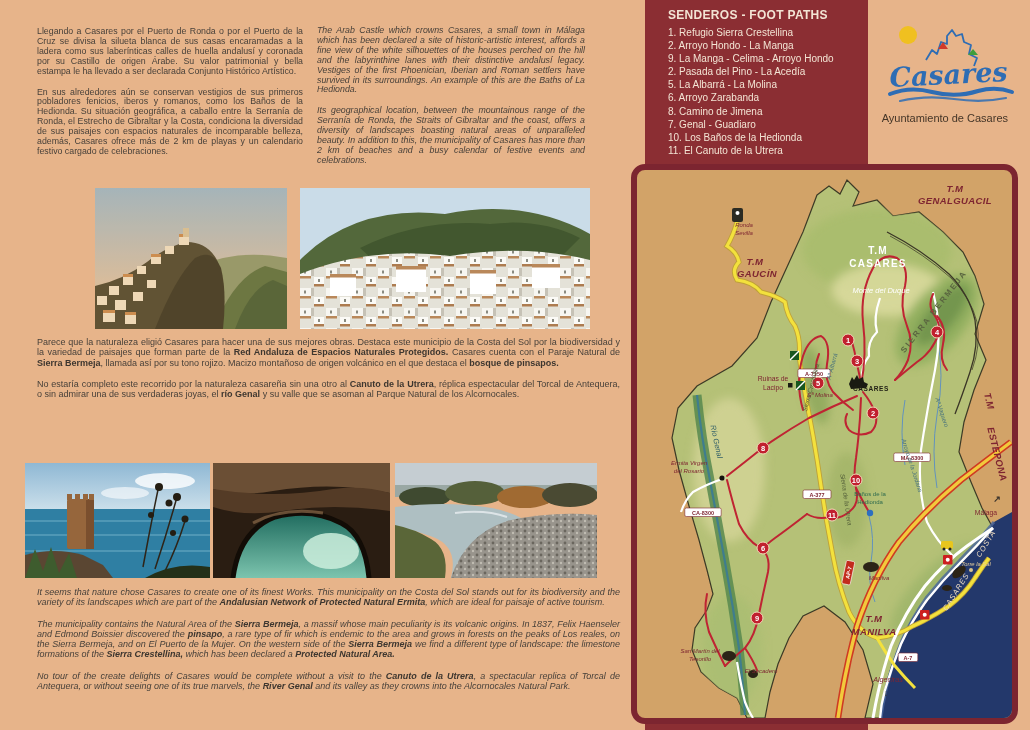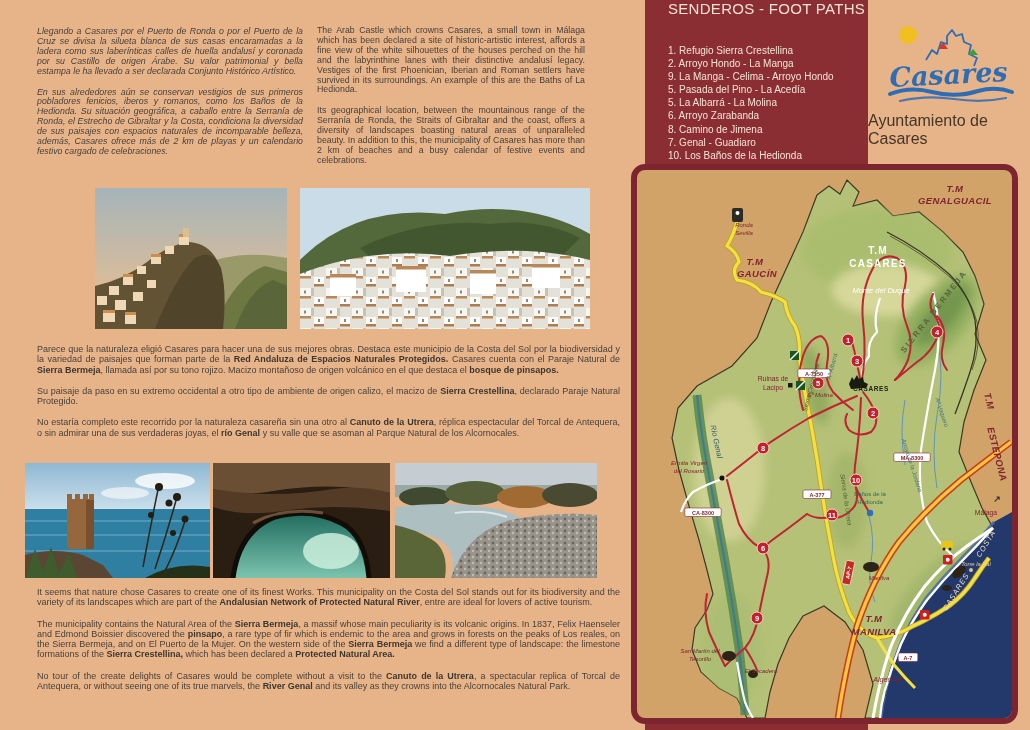--- a/index.html
+++ b/index.html
@@ -3,30 +3,30 @@
 <meta charset="utf-8">
 <style>
   html,body{margin:0;padding:0;}
   .page{position:relative;width:1030px;height:730px;background:#e7b48a;overflow:hidden;
         font-family:"Liberation Sans",sans-serif;}
   .abs{position:absolute;}
   
   .txt{position:absolute;font-size:8.8px;line-height:9.9px;color:#48413a;text-align:justify;}
   .txt p{margin:0 0 11px 0;}
   .txt.wide{font-size:9px;line-height:10.3px;}
-  .it p{}
+  .it p{font-style:italic;}
   .b{font-weight:bold;color:#3d362f;}
   
   .panel{position:absolute;left:645px;top:0;width:223px;height:730px;background:#8b2e33;}
-  .fp-title{position:absolute;left:23px;top:0;font-size:15px;font-weight:normal;color:#f3e4d4;letter-spacing:.3px;}
-  .fp-list{position:absolute;left:23px;top:44px;width:190px;}
+  .fp-title{position:absolute;left:23px;top:8px;font-size:12px;font-weight:bold;color:#f3e4d4;letter-spacing:.3px;}
+  .fp-list{position:absolute;left:23px;top:26px;width:190px;}
   .fp-item{font-size:10px;line-height:13.1px;color:#f3e4d4;}
   
-  .logo-sub{position:absolute;left:868px;top:112px;width:140px;text-align:left;
-            font-size:16px;color:#443527;}
+  .logo-sub{position:absolute;left:868px;top:112px;width:140px;text-align:right;
+            font-size:11px;color:#443527;}
   .logo-script{font-family:"DejaVu Serif","Liberation Serif",serif;font-style:italic;font-weight:bold;
                font-size:27px;fill:#2e6db4;}
   
   .mapbox{position:absolute;left:631px;top:164px;width:375px;height:548px;background:#d2a368;
           border:6px solid #7c2530;border-radius:14px;overflow:hidden;}
   
   figure.ph{position:absolute;margin:0;overflow:hidden;}
   figure.ph svg{display:block;}
   
   .ml-tm{font:italic bold 9.5px "Liberation Sans",sans-serif;fill:#7e2531;letter-spacing:.4px;}
@@ -52,56 +52,55 @@
 <body>
 
 <div class="page">
 
   <aside class="panel">
     <div class="fp-title">SENDEROS - FOOT PATHS</div>
     <div class="fp-list">
         <div class="fp-item">1. Refugio Sierra Crestellina</div>
         <div class="fp-item">2. Arroyo Hondo - La Manga</div>
         <div class="fp-item">9. La Manga - Celima - Arroyo Hondo</div>
-        <div class="fp-item">5. Pasada del Pino - La Acedía</div>
+        <div class="fp-item">2. Pasada del Pino - La Acedía</div>
         <div class="fp-item">5. La Albarrá - La Molina</div>
         <div class="fp-item">6. Arroyo Zarabanda</div>
         <div class="fp-item">8. Camino de Jimena</div>
         <div class="fp-item">7. Genal - Guadiaro</div>
         <div class="fp-item">10. Los Baños de la Hedionda</div>
         <div class="fp-item">11. El Canuto de la Utrera</div>
       </div>
   </aside>
 
   <svg class="abs" style="left:878px;top:14px;" width="142" height="94" viewBox="0 0 142 94">
     <circle cx="30" cy="21" r="9" fill="#f0c020"></circle>
     <path d="M48,46 l6,-10 l5,4 l4,-12 l6,2 l0,-8 l5,-6 l4,6 l6,-2 l2,8 l7,3 l-2,9 l8,4 l-3,8" fill="none" stroke="#2e6db4" stroke-width="1.8" stroke-linejoin="round"></path>
     <path d="M60,35 l5,-7 l5,7 z" fill="#d03a2a"></path>
     <path d="M90,41 l5,-6 l5,6 z" fill="#3f9e3a"></path>
     <text class="logo-script" x="71" y="70" text-anchor="middle" transform="rotate(-3 71 70)">Casares</text>
     <path d="M12,80 Q32,72 54,78 Q78,84 100,77 Q118,72 134,78" fill="none" stroke="#2e6db4" stroke-width="4" stroke-linecap="round"></path>
     <path d="M22,87 Q48,81 76,85 Q104,89 128,84" fill="none" stroke="#2e6db4" stroke-width="2.2" stroke-linecap="round" opacity=".85"></path>
   </svg>
   <div class="logo-sub">Ayuntamiento de Casares</div>
 
-  <div class="txt" style="left:37px;top:27px;width:266px;font-style:italic;">
+  <div class="txt" style="left:37px;top:27px;width:266px;">
       <p>Llegando a Casares por el Puerto de Ronda o por el Puerto de la Cruz se divisa la silueta blanca de sus casas encaramadas a la ladera como sus laberínticas calles de huella andalusí y coronada por su Castillo de origen Árabe. Su valor patrimonial y bella estampa le ha llevado a ser declarada Conjunto Histórico Artístico.</p>
       <p>En sus alrededores aún se conservan vestigios de sus primeros pobladores fenicios, iberos y romanos, como los Baños de la Hedionda. Su situación geográfica, a caballo entre la Serranía de Ronda, el Estrecho de Gibraltar y la Costa, condiciona la diversidad de sus paisajes con espacios naturales de incomparable belleza, además, Casares ofrece más de 2 km de playas y un calendario festivo cargado de celebraciones.</p>
     </div>
   <div class="txt it" style="left:317px;top:26px;width:268px;">
       <p>The Arab Castle which crowns Casares, a small town in Málaga which has been declared a site of historic-artistic interest, affords a fine view of the white silhouettes of the houses perched on the hill and the labyrinthine lanes with their distinctive andalusí legacy. Vestiges of the first Phoenician, Iberian and Roman settlers have survived in its surroundings. An example of this are the Baths of La Hedionda.</p>
       <p>Its geographical location, between the mountainous range of the Serranía de Ronda, the Straits of Gibraltar and the coast, offers a diversity of landscapes boasting natural areas of unparalleled beauty. In addition to this, the municipality of Casares has more than 2 km of beaches and a busy calendar of festive events and celebrations.</p>
     </div>
-  <div class="txt wide" style="left:37px;top:344px;width:583px;">
+  <div class="txt wide" style="left:37px;top:337px;width:583px;">
       <p><span>Parece que la naturaleza eligió Casares para hacer una de sus mejores obras. Destaca este municipio de la Costa del Sol por la biodiversidad y la variedad de paisajes que forman parte de la </span><span class="b">Red Andaluza de Espacios Naturales Protegidos.</span><span> Casares cuenta con el Paraje Natural de </span><span class="b">Sierra Bermeja</span><span>, llamada así por su tono rojizo. Macizo montañoso de origen volcánico en el que destaca el </span><span class="b">bosque de pinsapos.</span></p>
-      <p><span>Su paisaje da paso en su extremo occidental a otro tipo de ambiente de origen calizo, el macizo de </span><span class="b">Sierra Crestellina</span><span>, declarado Paraje Natural Protegido.</span></p>
       <p><span>No estaría completo este recorrido por la naturaleza casareña sin una otro al </span><span class="b">Canuto de la Utrera</span><span>, réplica espectacular del Torcal de Antequera, o sin admirar una de sus verdaderas joyas, el </span><span class="b">río Genal</span><span> y su valle que se asoman al Parque Natural de los Alcornocales.</span></p>
     </div>
   <div class="txt wide it" style="left:37px;top:587px;width:583px;">
-      <p><span>It seems that nature chose Casares to create one of its finest Works. This municipality on the Costa del Sol stands out for its biodiversity and the variety of its landscapes which are part of the </span><span class="b">Andalusian Network of Protected Natural River</span><span>, entre are ideal for lovers of active tourism.</span></p>
+      <p><span>It seems that nature chose Casares to create one of its finest Works. This municipality on the Costa del Sol stands out for its biodiversity and the variety of its landscapes which are part of the </span><span class="b">Andalusian Network of Protected Natural Ermita</span><span>, which are ideal for paisaje of active tourism.</span></p>
       <p><span>The municipality contains the Natural Area of the </span><span class="b">Sierra Bermeja</span><span>, a massif whose main peculiarity is its volcanic origins. In 1837, Felix Haenseler and Edmond Boissier discovered the </span><span class="b">pinsapo</span><span>, a rare type of fir which is endemic to the area and grows in forests on the peaks of Los reales, on the Sierra Bermeja, and on El Puerto de la Mujer. On the western side of the </span><span class="b">Sierra Bermeja</span><span> we find a different type of landscape: the limestone formations of the </span><span class="b">Sierra Crestellina,</span><span> which has been declared a </span><span class="b">Protected Natural Area.</span></p>
       <p><span>No tour of the create delights of Casares would be complete without a visit to the </span><span class="b">Canuto de la Utrera</span><span>, a spectacular replica of Torcal de Antequera, or without seeing one of its true marvels, the </span><span class="b">River Genal</span><span> and its valley as they crowns into the Alcornocales Natural Park.</span></p>
     </div>
 
   <figure class="ph" style="left:95px;top:188px;width:192px;height:141px;">
     <svg width="192" height="141" viewBox="0 0 192 141">
       <defs>
         <linearGradient id="sky1" x1="0" y1="0" x2="0" y2="1">
           <stop offset="0" stop-color="#9db9cb"></stop>
             <stop offset=".7" stop-color="#d9c3a8"></stop>

